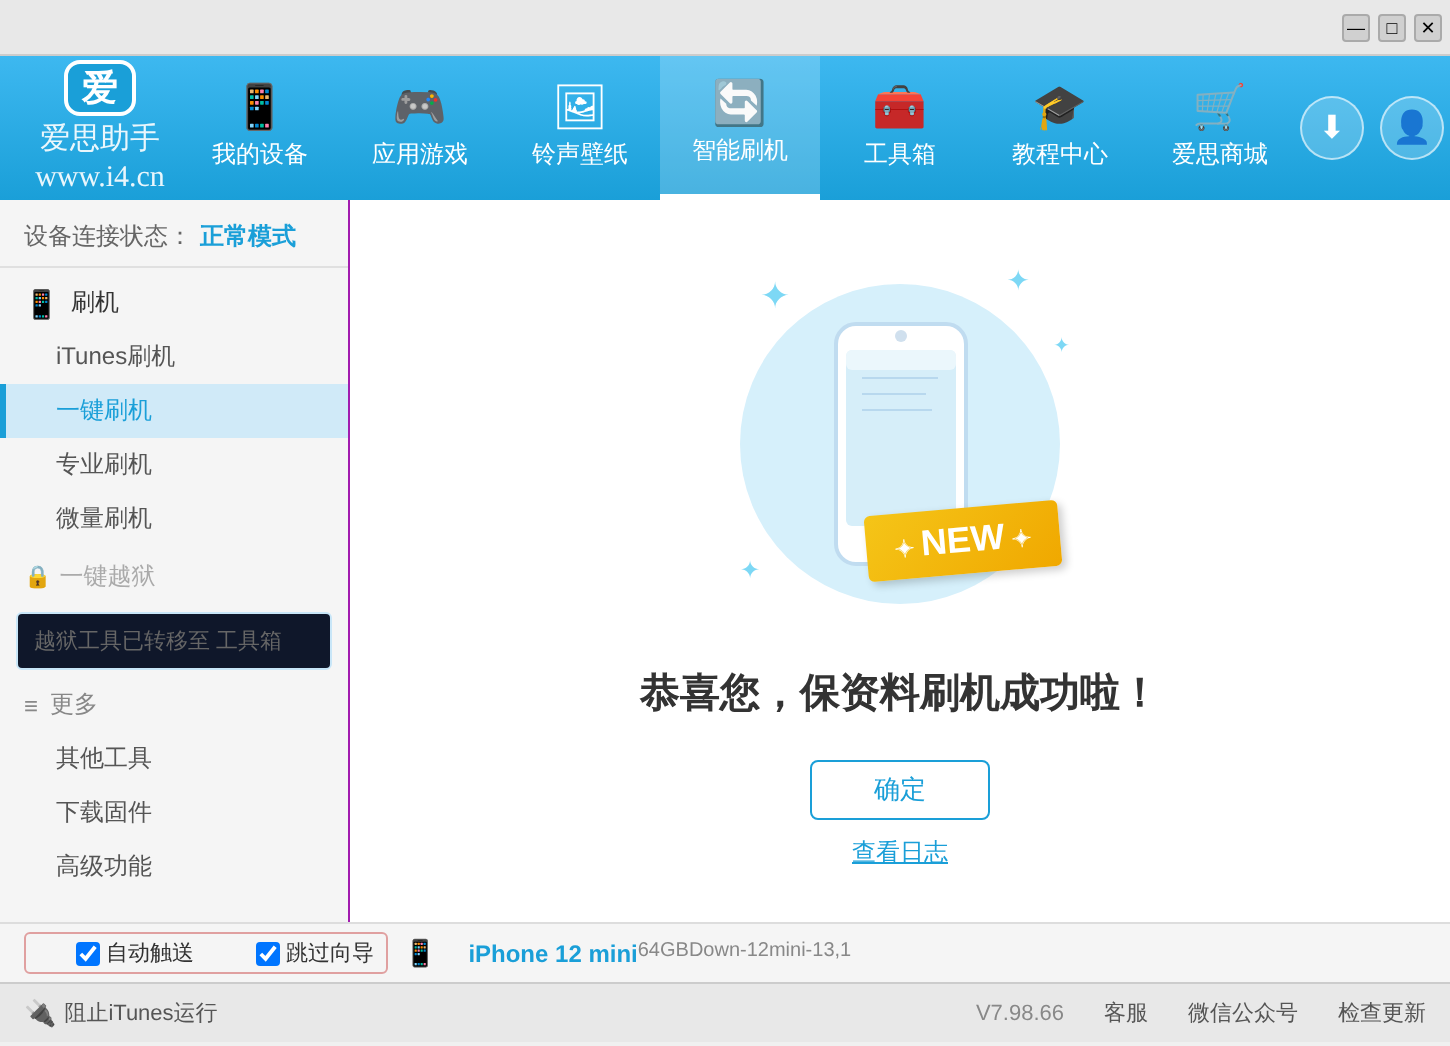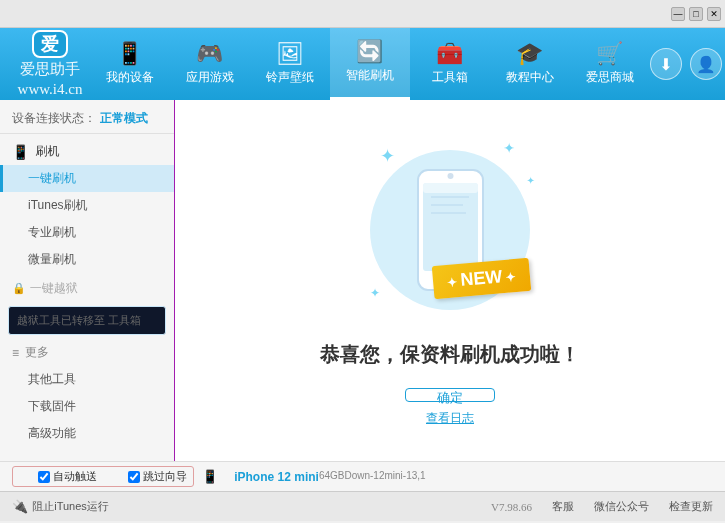--- a/index.html
+++ b/index.html
@@ -295,21 +295,21 @@
     }
     .action-buttons {
       display: flex;
       flex-direction: column;
       align-items: center;
       gap: 8px;
       margin-top: 4px;
     }
     .btn-confirm {
       width: 90px;
-      height: 14px;
+      height: 30px;
       background: white;
       border: 1px solid #1a9fd8;
       color: #1a9fd8;
       border-radius: 4px;
       cursor: pointer;
       font-size: 13px;
     }
     .btn-link {
       font-size: 12px;
       color: #1a9fd8;
@@ -383,21 +383,20 @@
       font-size: 13px;
       color: #666;
     }
     .status-right {
       display: flex;
       gap: 20px;
       align-items: center;
     }
     .version-info {
       color: #888;
-      font-family: Liberation Serif, serif;
     }
   </style>
 </head>
 <body>
 
 <div class="title-bar">
   <div class="title-bar-controls">
     <div class="title-bar-btn">—</div>
     <div class="title-bar-btn">□</div>
     <div class="title-bar-btn">✕</div>
@@ -456,25 +455,25 @@
     <div class="status-bar">
       <span>设备连接状态：</span>
       <span class="status-value">正常模式</span>
     </div>
 
     <div class="sidebar-section">
       <div class="sidebar-section-header">
         <span class="icon">📱</span>
         <span>刷机</span>
       </div>
+      <div class="sidebar-item">
+        <span>iTunes刷机</span>
+      </div>
       <div class="sidebar-item active">
         <span>一键刷机</span>
-      </div>
-      <div class="sidebar-item">
-        <span>iTunes刷机</span>
       </div>
       <div class="sidebar-item">
         <span>专业刷机</span>
       </div>
       <div class="sidebar-item">
         <span>微量刷机</span>
       </div>
     </div>
 
     <div class="sidebar-disabled">

